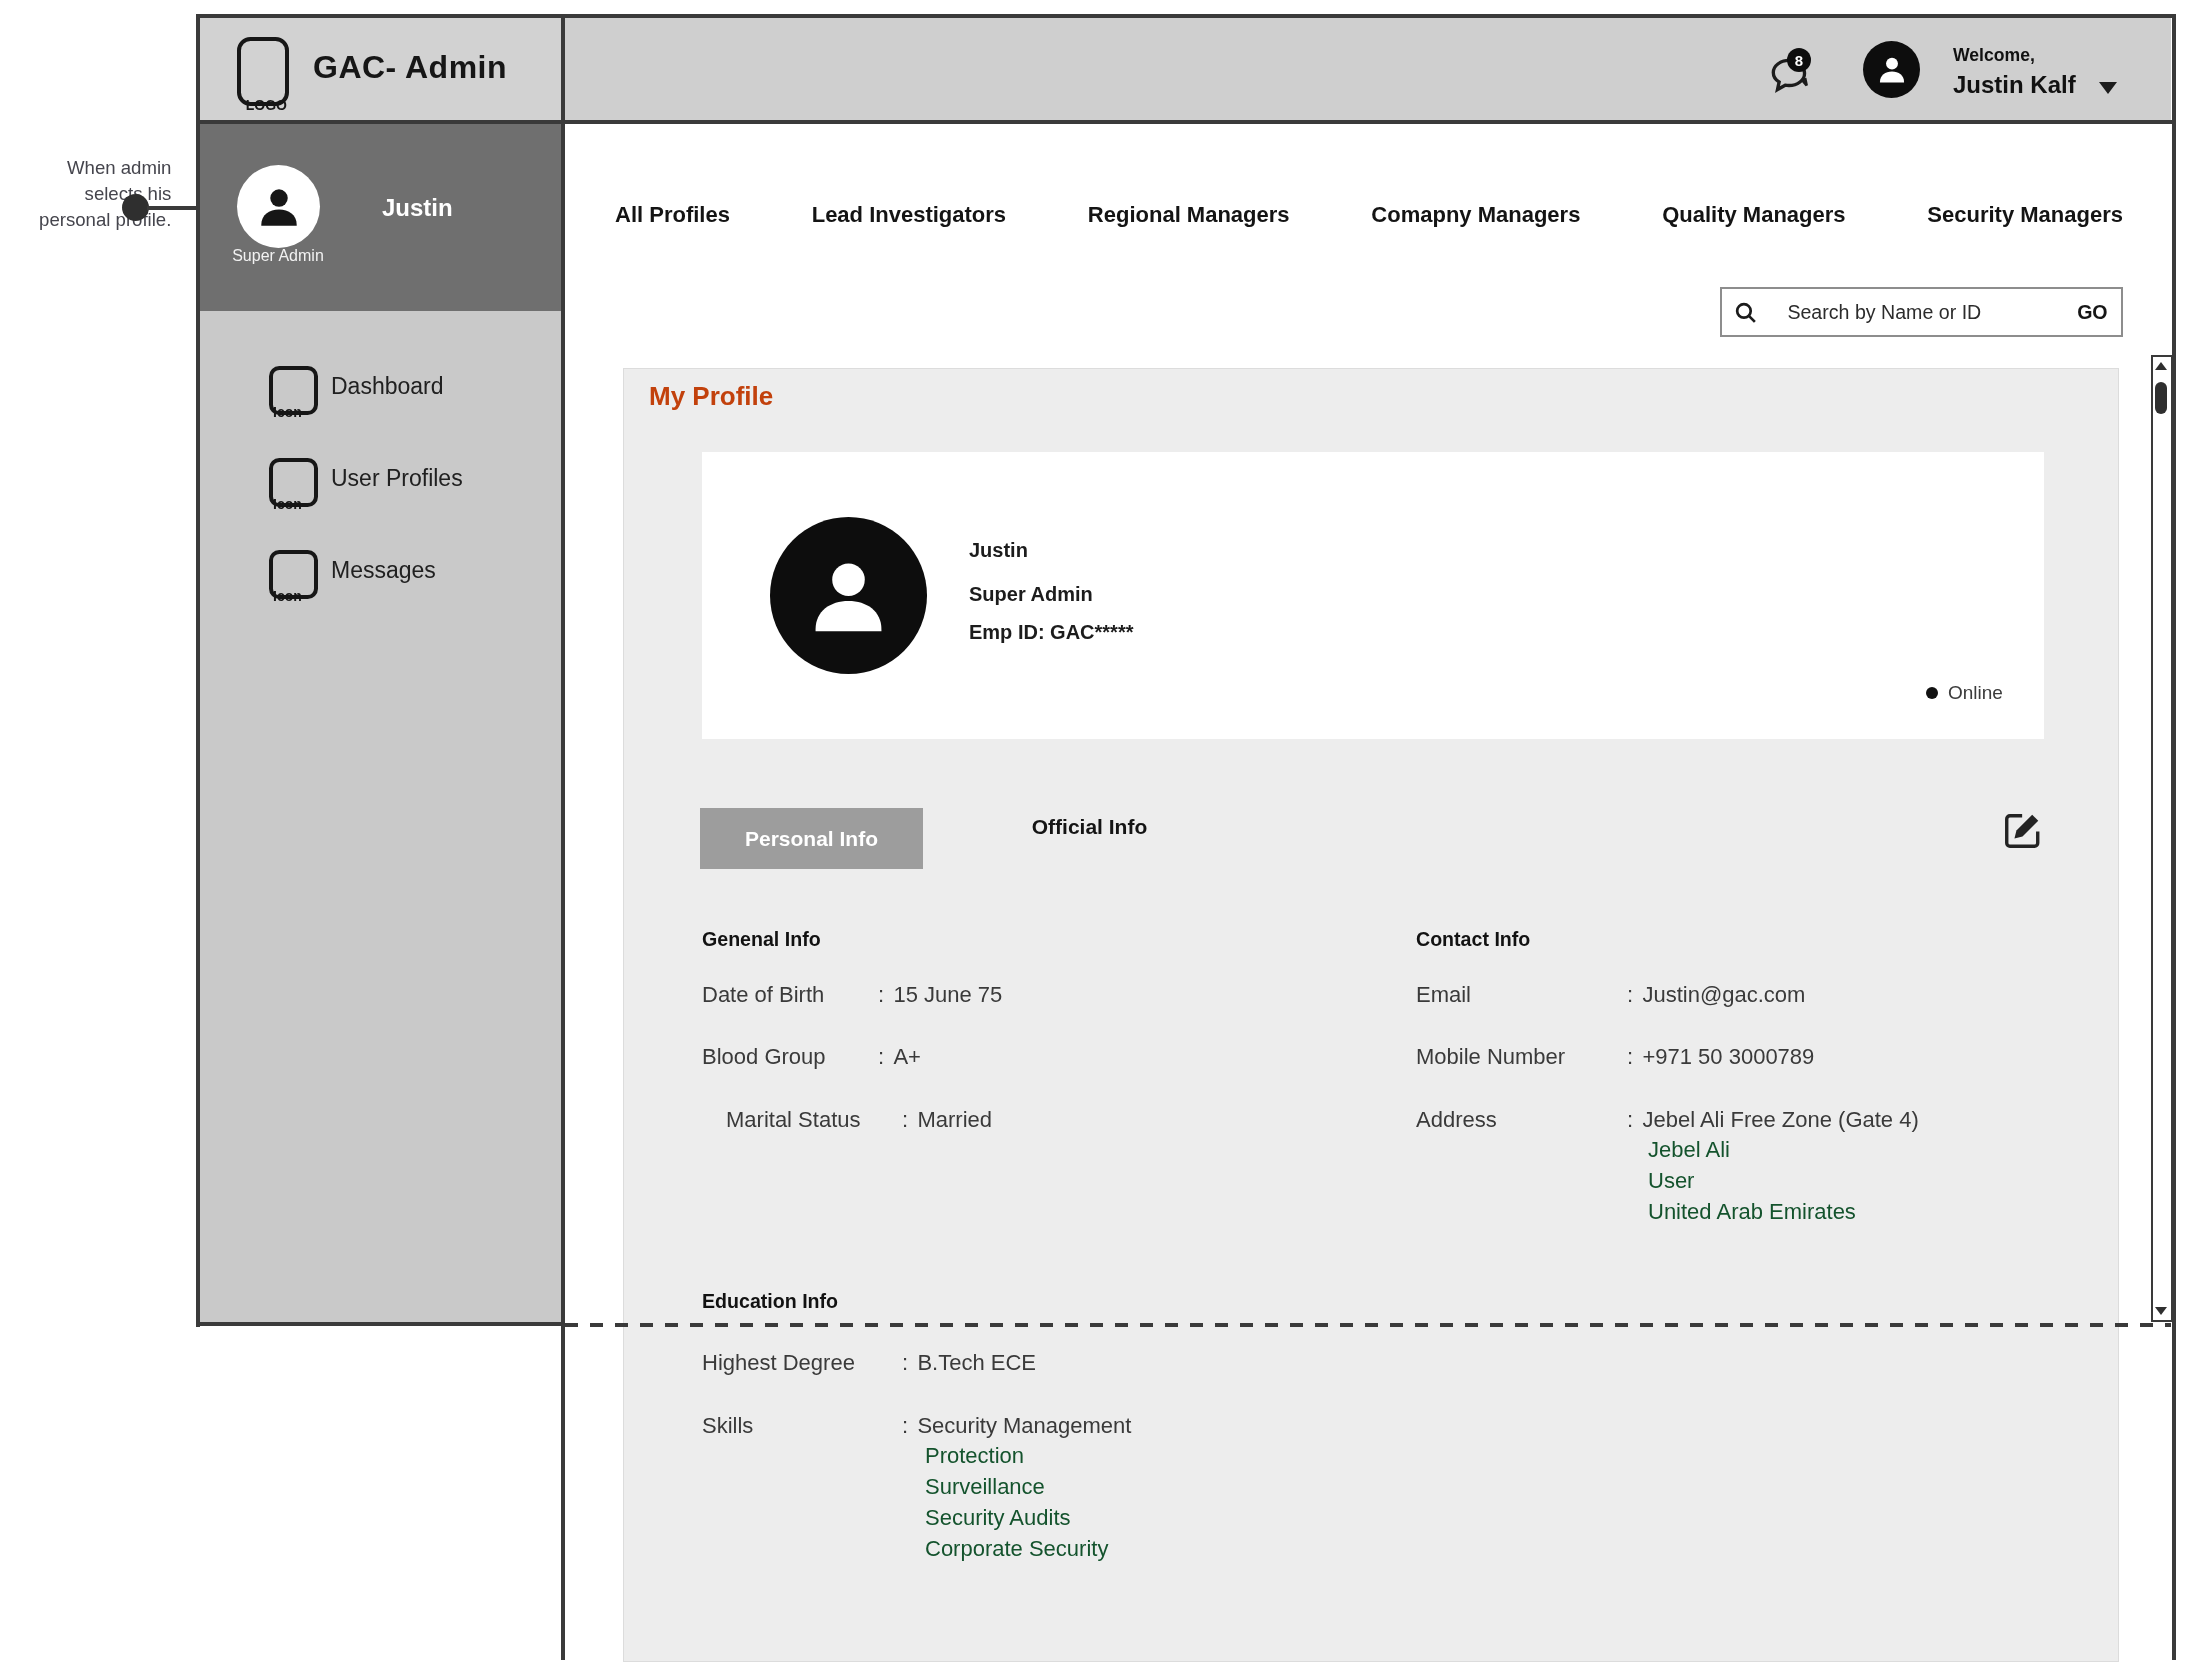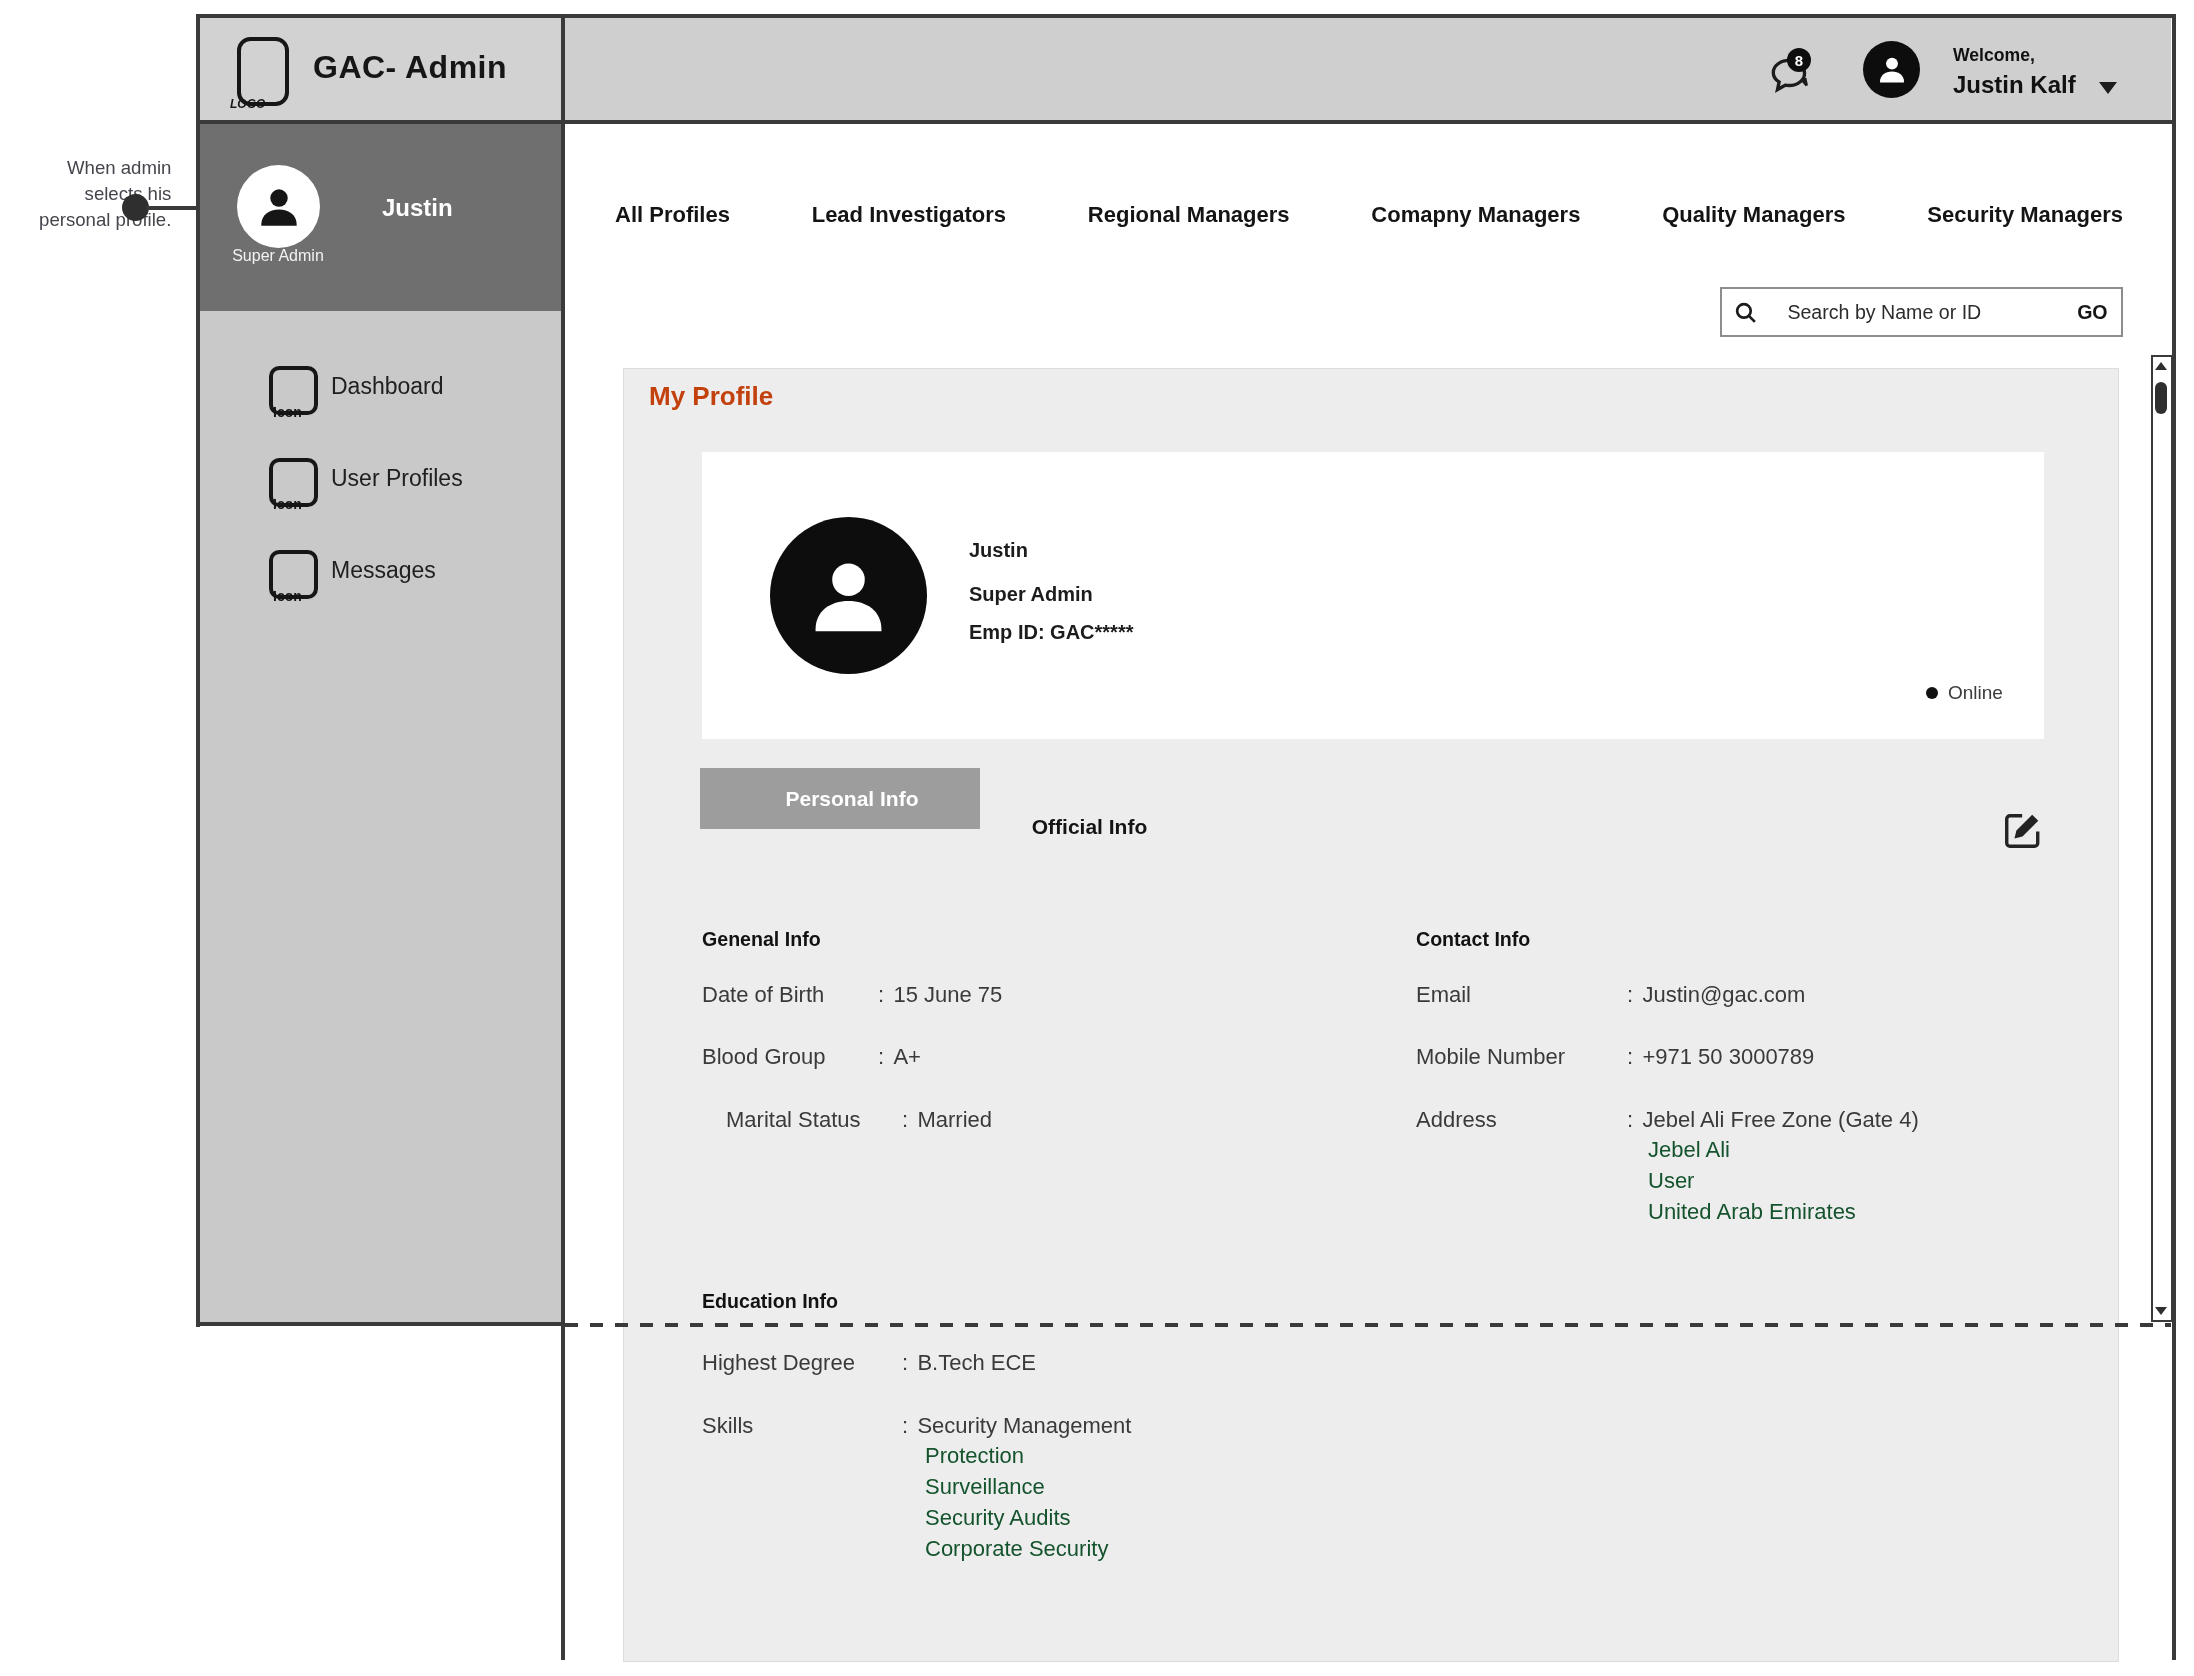--- a/index.html
+++ b/index.html
@@ -8,21 +8,21 @@
     font-family:"Liberation Sans",sans-serif;color:#2a2a2a;overflow:hidden;
   }
   .abs{position:absolute;}
   .line{position:absolute;background:#3a3a3a;}
   .fill{position:absolute;}
   
   .note{font-size:18.6px;line-height:26px;color:#45454d;text-align:right;}
   .dot{border-radius:50%;background:#2f2f2f;}
   
   .logo-box{border:4.6px solid #161616;border-radius:13.4px;background:transparent;}
-  .logo-cap{font-size:12px;font-weight:bold;color:#161616;text-align:left;font-style:italic;}
+  .logo-cap{font-size:14px;font-weight:bold;color:#161616;text-align:right;}
   .app-title{font-size:32px;font-weight:600;color:#161616;letter-spacing:0.5px;}
   .badge{border-radius:50%;background:#0e0e0e;color:#ffffff;font-size:15px;font-weight:bold;
          display:flex;align-items:center;justify-content:center;}
   .welcome1{font-size:17.6px;font-weight:bold;color:#111;}
   .welcome2{font-size:24px;font-weight:bold;color:#111;}
   .caret{width:0;height:0;border-left:9.8px solid transparent;border-right:9.8px solid transparent;
          border-top:12px solid #1c1c1c;}
   .avatar{border-radius:50%;display:flex;align-items:center;justify-content:center;}
   
   .side-name{font-size:24px;font-weight:bold;color:#ffffff;}
@@ -174,21 +174,21 @@
         <path d="M3.5 21c0-4.7 3.8-7.3 8.5-7.3s8.5 2.6 8.5 7.3v.5h-17z"></path>
       </svg>
     </span>
   </div>
   <div class="abs card-t" style="left:969px;top:539px;">Justin</div>
   <div class="abs card-t" style="left:969px;top:583px;">Super Admin</div>
   <div class="abs card-t" style="left:969px;top:621px;">Emp ID: GAC*****</div>
   <div class="abs dot" style="left:1926px;top:687px;width:12.4px;height:12.4px;background:#111111;"></div>
   <div class="abs online-lbl" style="left:1948px;top:682px;">Online</div>
 
-  <div class="abs ptab" style="left:700px;top:768px;width:256px;height:61px;padding-left:24px;">Personal Info</div>
+  <div class="abs ptab" style="left:700px;top:808px;width:223px;height:61px;">Personal Info</div>
   <div class="abs otab" style="left:1007px;top:815px;width:165px;">Official Info</div>
   <div class="abs" style="left:2001px;top:809px;width:43px;height:43px;cursor:pointer;">
     <span>
       <svg width="43" height="43" viewBox="0 0 24 24" fill="none" stroke="#232323" stroke-width="1.9">
         <path d="M20.5 12.5v6.5a1.8 1.8 0 0 1-1.8 1.8H5a1.8 1.8 0 0 1-1.8-1.8V5.6A1.8 1.8 0 0 1 5 3.8h6.8"></path>
         <path d="M17.4 3.2l3.4 3.4L12 15.4l-4.5 1.1 1.1-4.5z" fill="#232323" stroke="none"></path>
       </svg>
     </span>
   </div>
 

